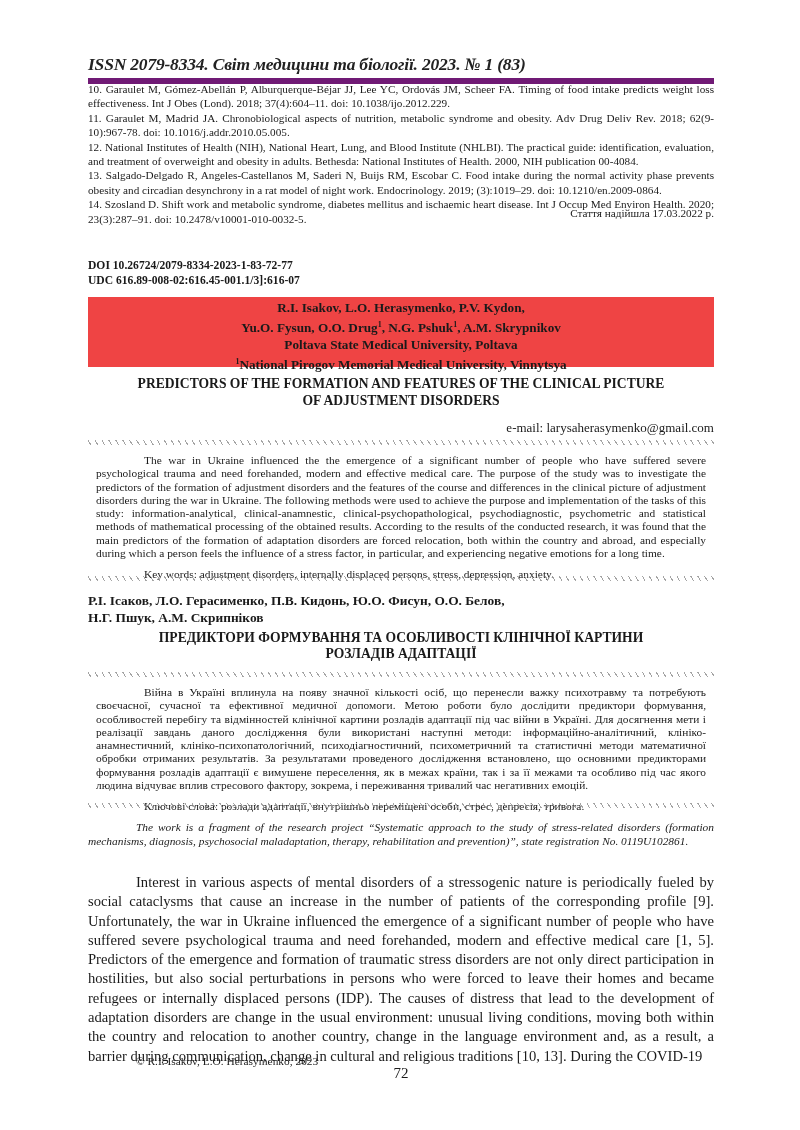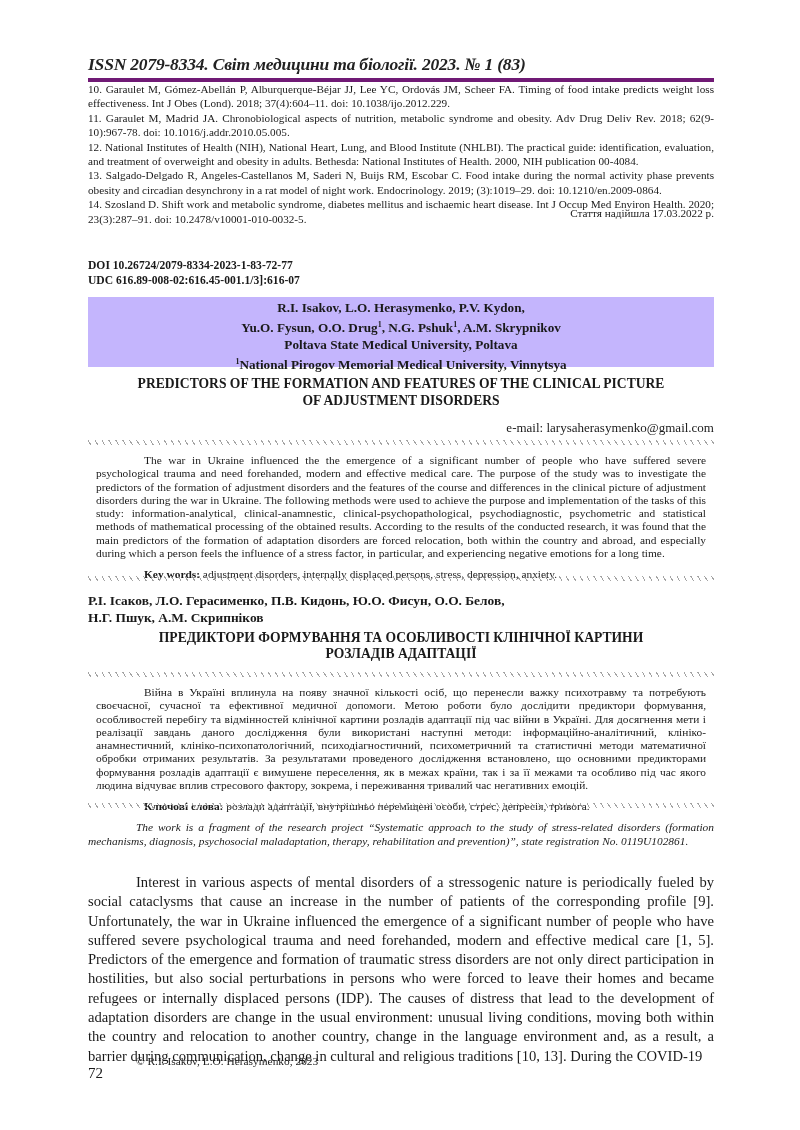--- a/index.html
+++ b/index.html
@@ -5,50 +5,50 @@
     html, body { margin: 0; padding: 0; background: #ffffff; }
     body {
       width: 800px; height: 1130px; position: relative; overflow: hidden;
       font-family: "Liberation Serif", serif; color: #1a1a1a;
     }
     .page { position: absolute; left: 88px; top: 0; width: 626px; }
     .journal-header {
       position: absolute; top: 54px; left: 0; width: 626px;
       font-style: italic; font-weight: bold; font-size: 17.5px;
       letter-spacing: -0.2px; color: #222;
-      padding-bottom: 3px; border-bottom: 4px solid #701a75;
+      padding-bottom: 3px; border-bottom: 6px solid #701a75;
     }
     .refs { position: absolute; top: 82px; left: 0; width: 626px; font-size: 11.2px; line-height: 14.4px; text-align: justify; }
     .refs p { margin: 0; }
     .received { position: absolute; top: 207px; right: 0; font-size: 11.2px; }
     .ids { position: absolute; top: 258px; left: 0; font-size: 11.6px; font-weight: bold; line-height: 15px; }
     .author-box {
       position: absolute; top: 297px; left: 0; width: 626px; height: 70px;
-      background: #c4b5fd; text-align: center; font-weight: bold;
+      background: #ef4444; text-align: center; font-weight: bold;
       font-size: 13.2px; line-height: 17px; padding-top: 2px; box-sizing: border-box;
     }
     .author-box sup { font-size: 8px; }
     .title-en { position: absolute; top: 375px; left: 0; width: 626px; text-align: center; font-weight: bold; font-size: 13.6px; line-height: 17px; }
     .email { position: absolute; top: 420px; right: 0; font-size: 13px; }
     .zigzag {
       position: absolute; left: 0; width: 626px; height: 5px;
       background-image: repeating-linear-gradient(60deg, transparent 0 2px, #9a9a9a 2px 3px, transparent 3px 6px);
       opacity: 0.9;
     }
     .abstract { position: absolute; left: 0; width: 626px; font-size: 11.4px; line-height: 13.3px; text-align: justify; }
     .abstract p { margin: 8px; text-indent: 48px; }
-    .abstract .kw b { font-weight: bold; }
+    .abstract .kw b { font-weight: normal; }
     .authors-ua { position: absolute; top: 592px; left: 0; width: 626px; font-weight: bold; font-size: 13.4px; line-height: 17px; }
     .title-ua { position: absolute; top: 630px; left: 0; width: 626px; text-align: center; font-weight: bold; font-size: 13.6px; line-height: 16px; }
     .funding { position: absolute; top: 820px; left: 0; width: 626px; font-style: italic; font-size: 11.4px; line-height: 14px; text-align: justify; }
     .funding p { margin: 0; text-indent: 48px; }
     .body-text { position: absolute; top: 873px; left: 0; width: 626px; font-size: 14.6px; line-height: 19.3px; text-align: justify; }
     .body-text p { margin: 0; text-indent: 48px; }
     .copyright { position: absolute; top: 1055px; left: 48px; font-size: 11.4px; }
-    .page-number { position: absolute; top: 1065px; left: 0; width: 626px; font-size: 15px; }
+    .page-number { position: absolute; top: 1065px; left: 0; width: 626px; text-align: center; font-size: 15px; }
   </style>
 </head>
 <body>
 
 <div class="page">
 
   <div class="journal-header">ISSN 2079-8334. Світ медицини та біології. 2023. № 1 (83)</div>
 
   <div class="refs">
     <p>10. Garaulet M, Gómez-Abellán P, Alburquerque-Béjar JJ, Lee YC, Ordovás JM, Scheer FA. Timing of food intake predicts weight loss effectiveness. Int J Obes (Lond). 2018; 37(4):604–11. doi: 10.1038/ijo.2012.229.</p>

